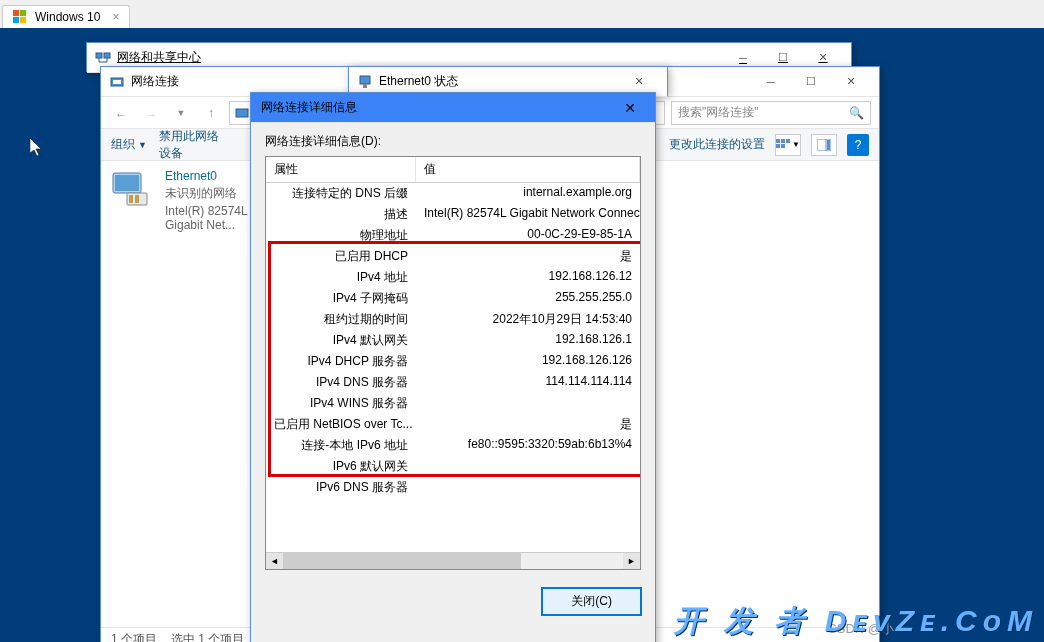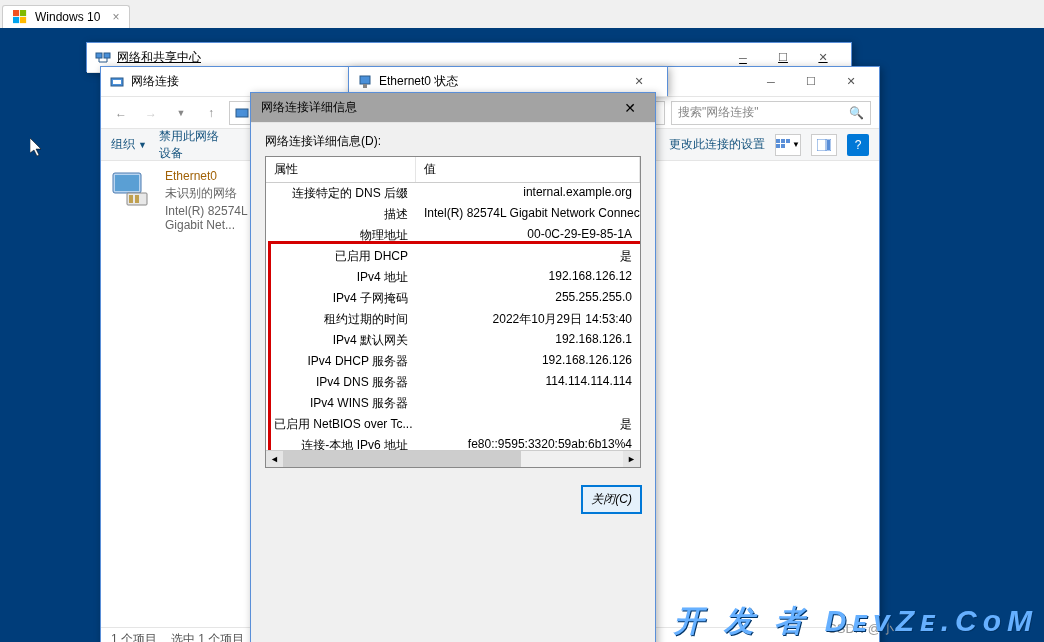--- a/index.html
+++ b/index.html
@@ -37,50 +37,50 @@
 .tb-item { color: #15537e; cursor: pointer; display: flex; align-items: center; gap: 3px; }
 .tb-item .chev { font-size: 9px; }
 .tb-right { margin-left: auto; display: flex; align-items: center; gap: 10px; }
 .tb-iconbtn { width: 26px; height: 22px; border: 1px solid #ccc; display: flex; align-items: center; justify-content: center; cursor: pointer; background: #fff; }
 .help-btn { width: 22px; height: 22px; background: #0078d7; color: #fff; display: flex; align-items: center; justify-content: center; border-radius: 2px; cursor: pointer; }
 
 .nc-body { padding: 8px; display: flex; }
 .adapter { display: flex; gap: 8px; align-items: flex-start; width: 240px; }
 .adapter-icon { width: 48px; height: 40px; }
 .adapter-info { display: flex; flex-direction: column; gap: 2px; }
-.adapter-name { color: #a16207; }
+.adapter-name { color: #0369a1; }
 .adapter-sub { color: #666; }
 
 .nc-status { position: absolute; bottom: 0; left: 0; right: 0; height: 24px; border-top: 1px solid #e5e5e5; display: flex; align-items: center; padding: 0 10px; gap: 14px; color: #555; }
 
 
 .win-eth { top: 38px; left: 348px; width: 320px; height: 30px; background: #fff; }
 
 
 .win-details { top: 64px; left: 250px; width: 406px; height: 562px; background: #f0f0f0; }
-.dlg-titlebar { height: 30px; display: flex; align-items: center; padding: 0 10px; background: #a3a3a3; border-bottom: 1px solid #e5e5e5; }
+.dlg-titlebar { height: 30px; display: flex; align-items: center; padding: 0 10px; background: #3b82f6; border-bottom: 1px solid #e5e5e5; }
 .dlg-title { flex: 1; font-size: 12px; }
 .dlg-close { width: 30px; height: 28px; display: flex; align-items: center; justify-content: center; cursor: pointer; font-size: 14px; }
 .dlg-body { padding: 10px 14px; }
 .dlg-label { margin-bottom: 6px; display: block; }
-.details-list { border: 1px solid #888; background: #fff; height: 312px; overflow: hidden; position: relative; }
+.details-list { border: 1px solid #888; background: #fff; height: 414px; overflow: hidden; position: relative; }
 .details-header { display: flex; border-bottom: 1px solid #ccc; background: #fff; }
 .details-header > div { padding: 4px 8px; font-size: 12px; border-right: 1px solid #e5e5e5; }
 .col-prop { width: 150px; }
 .col-val { flex: 1; }
 .details-rows { position: relative; }
 .detail-row { display: flex; font-size: 12px; }
 .detail-row > div { padding: 2px 8px; white-space: nowrap; overflow: hidden; text-align: right; }
 .highlight-box { position: absolute; border: 3px solid #d40000; pointer-events: none; }
 .scroll-h { position: absolute; bottom: 0; left: 0; right: 0; height: 17px; background: #f0f0f0; border-top: 1px solid #ccc; display: flex; align-items: center; }
 .scroll-h .sbtn { width: 17px; height: 16px; background: #e5e5e5; display: flex; align-items: center; justify-content: center; font-size: 9px; cursor: pointer; }
 .scroll-h .strack { flex: 1; height: 16px; background: #f0f0f0; position: relative; }
 .scroll-h .sthumb { position: absolute; left: 0; width: 70%; height: 100%; background: #cdcdcd; }
 .dlg-footer { display: flex; justify-content: flex-end; padding: 8px 14px; }
-.btn { border: 1px solid #0078d7; background: #e1e1e1; padding: 4px 8px; cursor: pointer; font-size: 12px; font-style: italic; }
+.btn { border: 1px solid #0078d7; background: #e1e1e1; padding: 4px 28px; cursor: pointer; font-size: 12px; }
 .btn:focus, .btn.default { outline: 1px solid #0078d7; border: 1px solid #0078d7; background: #e5f1fb; }
 
 
 .watermark1 { position: absolute; bottom: 4px; right: 150px; color: #999; font-size: 13px; }
 .watermark2 { position: absolute; bottom: 0px; right: 6px; color: #66b0ff; font-size: 30px; font-style: italic; font-weight: bold; letter-spacing: 6px; text-shadow: 1px 1px 0 #003366; }
 
 
 .cursor { position: absolute; top: 110px; left: 30px; color: #fff; font-size: 18px; pointer-events: none; }
 
 svg { display: block; }

